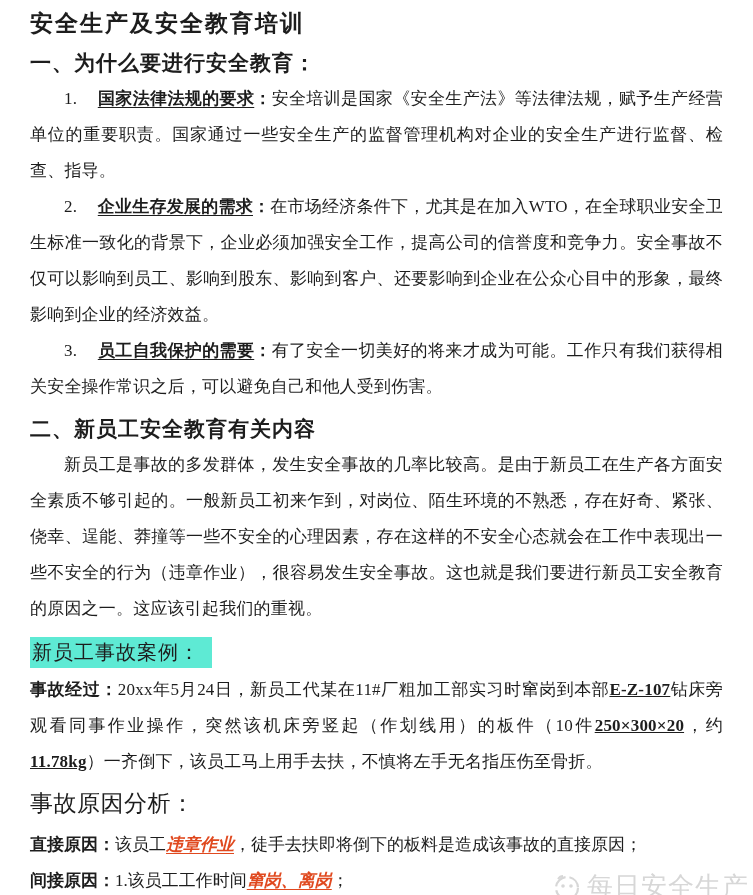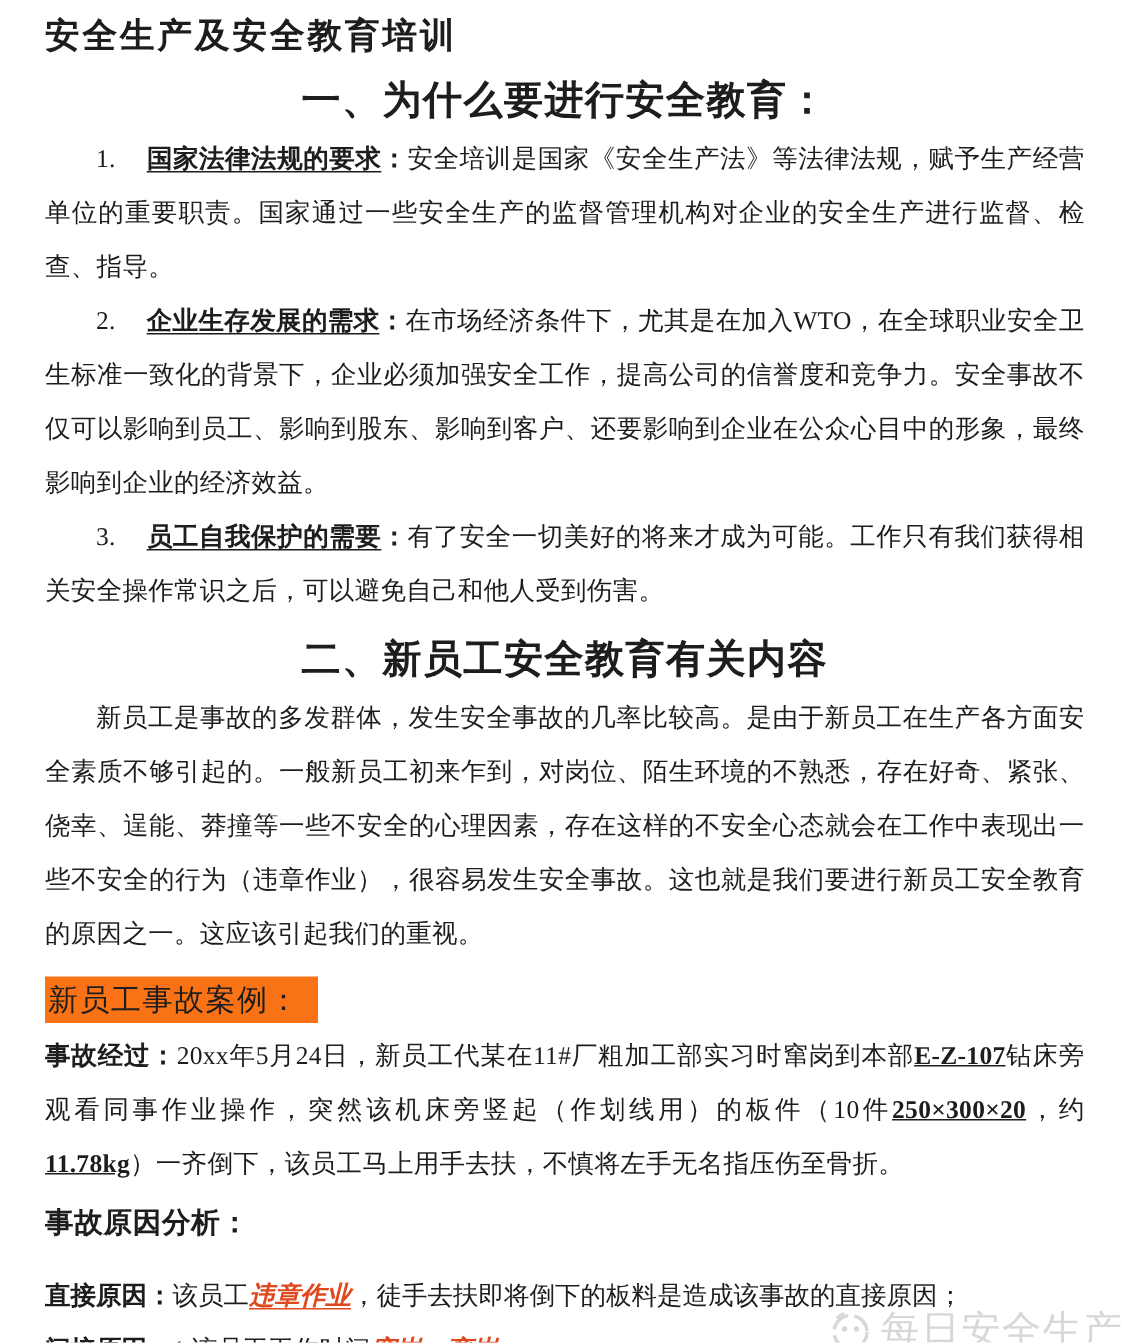--- a/index.html
+++ b/index.html
@@ -7,40 +7,40 @@
     width:753px;height:895px;background:#ffffff;overflow:hidden;position:relative;
     font-family:"Liberation Serif","DejaVu Serif",serif;
     color:#1d1d1d;
   }
   .page{padding:6px 30px 0 30px;position:relative;height:100%;box-sizing:border-box;}
   .title{
     font-size:23px;font-weight:bold;text-align:left;
     margin:2px 0 10px 0;letter-spacing:2px;
   }
   .sec-heading{
-    font-size:26px;font-weight:bold;margin:10px 0 4px 0;letter-spacing:1px;text-align:center;
+    font-size:21px;font-weight:bold;margin:10px 0 4px 0;letter-spacing:1px;
   }
   .body-p{
     font-size:17px;line-height:36px;text-align:justify;margin:0;
     text-indent:2em;letter-spacing:0.2px;
   }
   .body-p.no-indent{text-indent:0;}
   .bold-u{font-weight:bold;text-decoration:underline;text-underline-offset:3px;margin-left:19px;}
   .lbl{font-weight:bold;}
   .red-em{
     font-weight:bold;font-style:italic;text-decoration:underline;
     text-underline-offset:3px;color:#e0491f;
   }
   .bold-num{font-weight:bold;text-decoration:underline;}
   .case-heading{
     display:inline-block;font-size:20px;font-weight:normal;
     background:#e7e7e7;padding:2px 12px 2px 2px;margin:10px 0 4px 0;letter-spacing:1px;
   }
   .sub-heading{
-    font-size:19px;font-weight:bold;margin:8px 0 18px 0;letter-spacing:0.5px;
+    font-size:23px;font-weight:normal;margin:8px 0 8px 0;letter-spacing:0.5px;
   }
   .cause-p{font-size:17px;line-height:36px;margin:0;text-align:justify;}
   .cause-cont{padding-left:88px;}
   .watermark{
     position:absolute;right:4px;bottom:-9px;
     display:flex;align-items:center;gap:5px;
     color:#d7d7d7;font-size:26px;letter-spacing:1px;white-space:nowrap;
   }
   .watermark svg{display:block;}
 </style>
@@ -57,21 +57,21 @@
 
   <p class="body-p"><span>2.</span> <span class="bold-u">企业生存发展的需求</span><span class="lbl">：</span><span>在市场经济条件下，尤其是在加入WTO，在全球职业安全卫生标准一致化的背景下，企业必须加强安全工作，提高公司的信誉度和竞争力。安全事故不仅可以影响到员工、影响到股东、影响到客户、还要影响到企业在公众心目中的形象，最终影响到企业的经济效益。</span></p>
 
   <p class="body-p"><span>3.</span> <span class="bold-u">员工自我保护的需要</span><span class="lbl">：</span><span>有了安全一切美好的将来才成为可能。工作只有我们获得相关安全操作常识之后，可以避免自己和他人受到伤害。</span></p>
 
   <h2 class="sec-heading">二、新员工安全教育有关内容</h2>
 
   <p class="body-p">新员工是事故的多发群体，发生安全事故的几率比较高。是由于新员工在生产各方面安全素质不够引起的。一般新员工初来乍到，对岗位、陌生环境的不熟悉，存在好奇、紧张、侥幸、逞能、莽撞等一些不安全的心理因素，存在这样的不安全心态就会在工作中表现出一些不安全的行为（违章作业），很容易发生安全事故。这也就是我们要进行新员工安全教育的原因之一。这应该引起我们的重视。</p>
 
   <div>
-    <span class="case-heading" style="background: #f97316;">新员工事故案例：</span>
+    <span class="case-heading" style="background: #5eead4;">新员工事故案例：</span>
   </div>
 
   <p class="body-p no-indent"><span class="lbl">事故经过：</span><span>20xx年5月24日，新员工代某在11#厂粗加工部实习时窜岗到本部</span><span class="bold-num">E-Z-107</span><span>钻床旁观看同事作业操作，突然该机床旁竖起（作划线用）的板件（10件</span><span class="bold-num">250×300×20</span><span>，约</span><span class="bold-num">11.78kg</span><span>）一齐倒下，该员工马上用手去扶，不慎将左手无名指压伤至骨折。</span></p>
 
   <h3 class="sub-heading">事故原因分析：</h3>
 
   <p class="cause-p"><span class="lbl">直接原因：</span><span>该员工</span><span class="red-em" style="color: rgb(224, 73, 31);">违章作业</span><span>，徒手去扶即将倒下的板料是造成该事故的直接原因；</span></p>
 
   <p class="cause-p"><span class="lbl">间接原因：</span><span>1.该员工工作时间</span><span class="red-em" style="color: rgb(224, 73, 31); font-family: Liberation Mono, monospace;">窜岗、离岗</span><span>；</span></p>
 

